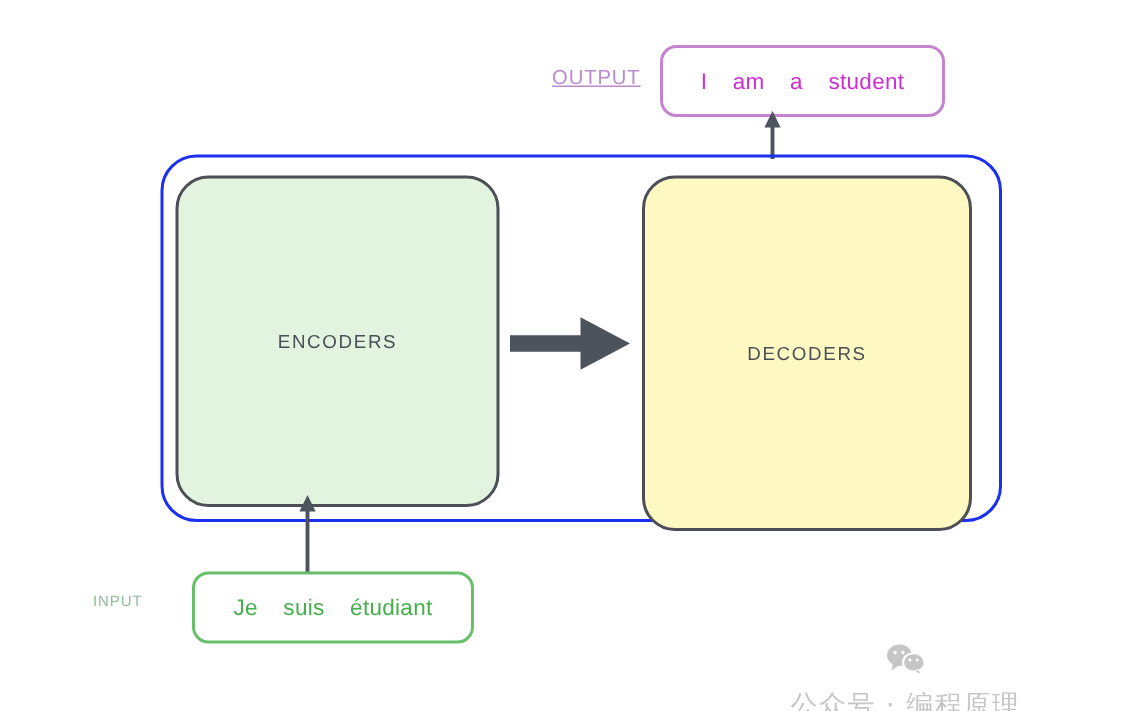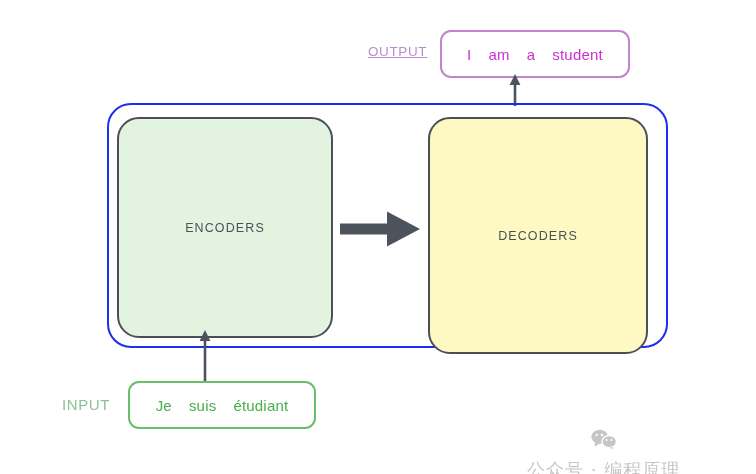--- a/index.html
+++ b/index.html
@@ -57,21 +57,21 @@
     font-size: 15px;
     letter-spacing: 0.2px;
     white-space: nowrap;
   }
 
   
   .input-label {
     position: absolute;
     left: 62px;
     top: 396px;
-    font-size: 15px;
+    font-size: 10px;
     letter-spacing: 0.6px;
     color: #8fbf97;
     font-weight: 400;
     white-space: nowrap;
   }
   .input-box {
     position: absolute;
     left: 128px;
     top: 381px;
     width: 188px;

